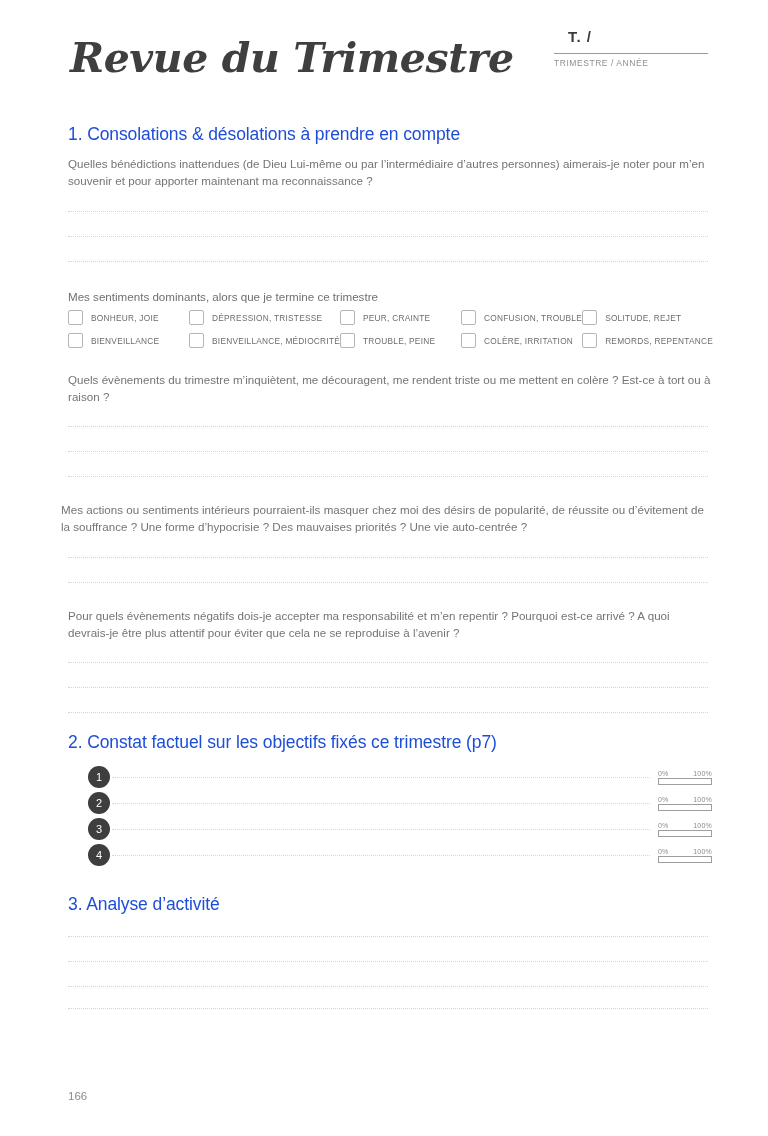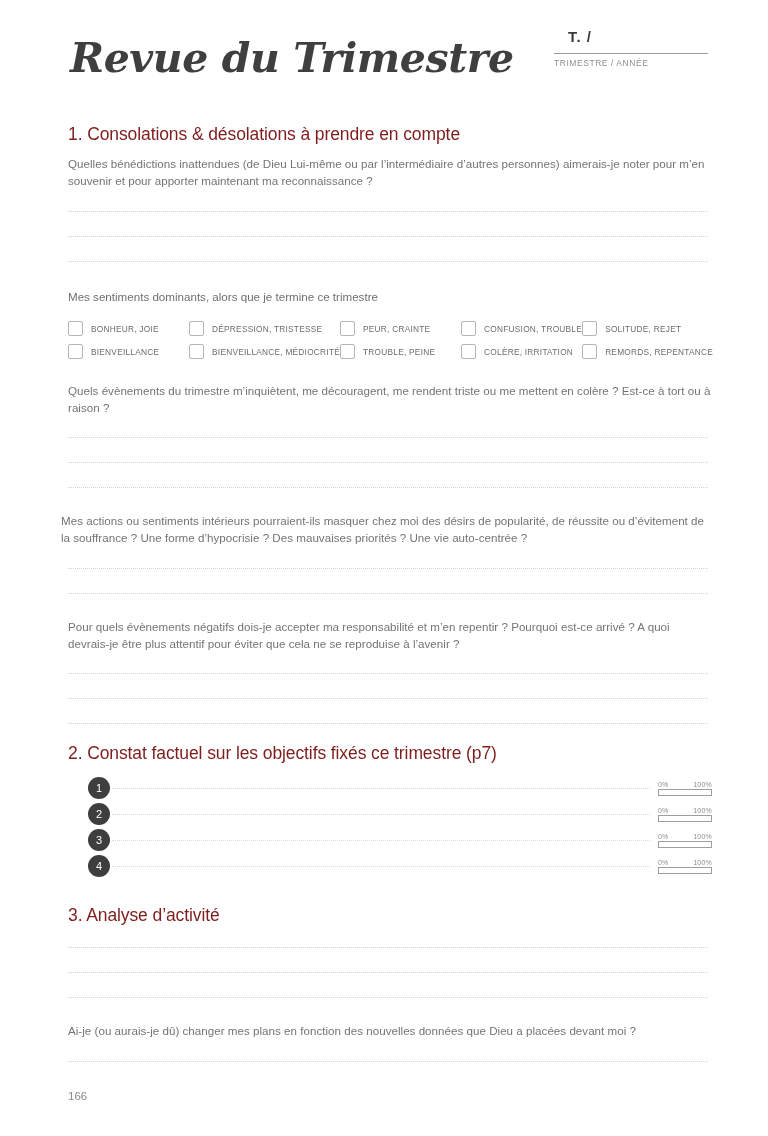--- a/index.html
+++ b/index.html
@@ -63,21 +63,21 @@
   .trim-caption {
     font-size: 8.5px;
     letter-spacing: 0.55px;
     color: #8e8e8e;
     padding-top: 4px;
   }
 
   
   .sec-heading {
     font-size: 17.5px;
-    color: #7f1d1d;
+    color: #1d4ed8;
     font-weight: 400;
     letter-spacing: -0.1px;
     margin: 0;
   }
   .para {
     font-size: 11.6px;
     line-height: 16.5px;
     color: #747474;
     margin: 0;
     letter-spacing: 0.02px;
@@ -224,21 +224,21 @@
   <div class="lines" style="margin-top:22px;margin-left:8px;">
     <div class="rule"></div>
     <div class="rule" style="margin-top:24px;"></div>
     <div class="rule" style="margin-top:24px;"></div>
   </div>
 
   <div style="margin-top:28px;margin-left:8px;">
     <p class="sub-label">Mes sentiments dominants, alors que je termine ce trimestre</p>
   </div>
 
-  <div class="cb-grid" style="margin-top:18px;margin-left:8px;">
+  <div class="cb-grid" style="margin-top:7px;margin-left:8px;">
     <div class="cb-cell">
       <span class="cbox"></span>
       <span class="cb-text">BONHEUR, JOIE</span>
     </div>
     <div class="cb-cell">
       <span class="cbox"></span>
       <span class="cb-text">DÉPRESSION, TRISTESSE</span>
     </div>
     <div class="cb-cell">
       <span class="cbox"></span>
@@ -354,23 +354,20 @@
 
   <div style="margin-top:26px;margin-left:8px;">
     <h2 class="sec-heading">3. Analyse d’activité</h2>
   </div>
   <div class="lines" style="margin-top:21px;margin-left:8px;">
     <div class="rule"></div>
     <div class="rule" style="margin-top:24px;"></div>
     <div class="rule" style="margin-top:24px;"></div>
   </div>
 
-  <div style="margin-top:25px;margin-left:8px;width:645px;">
-    <p class="para">Ai-je (ou aurais-je dû) changer mes plans en fonction des nouvelles données que Dieu a placées devant moi ?</p>
-  </div>
   <div class="lines" style="margin-top:21px;margin-left:8px;">
     <div class="rule"></div>
 
   </div>
 
   <div class="page-number">166</div>
 
 </div>
 
 </body></html>

